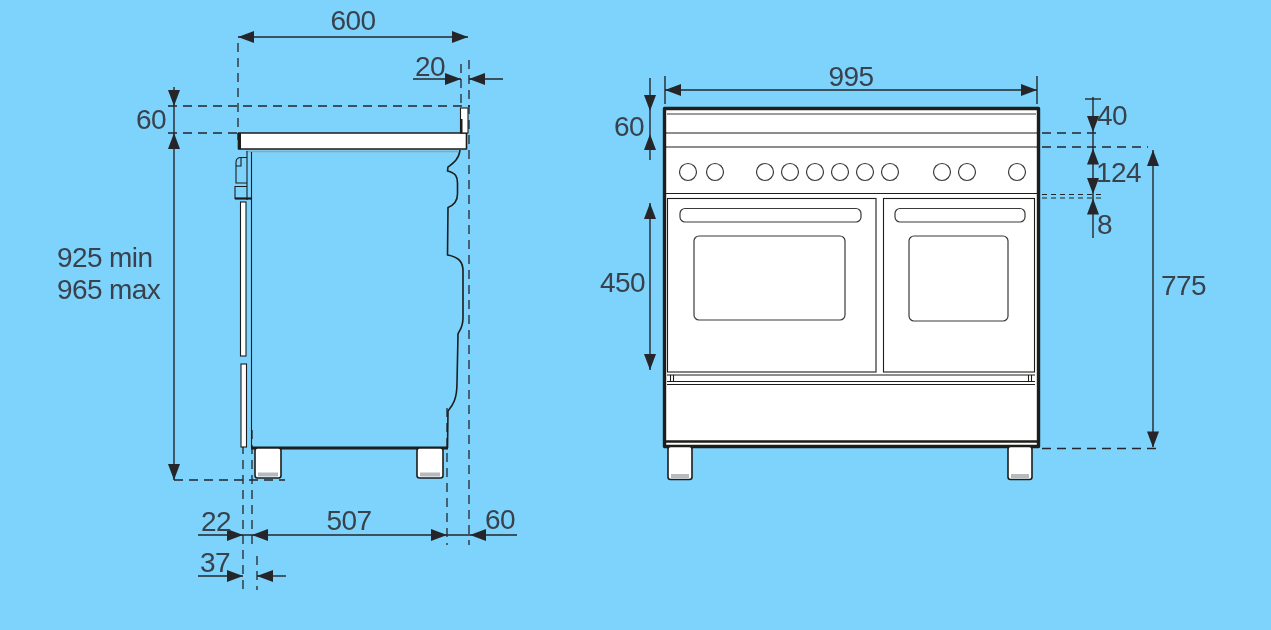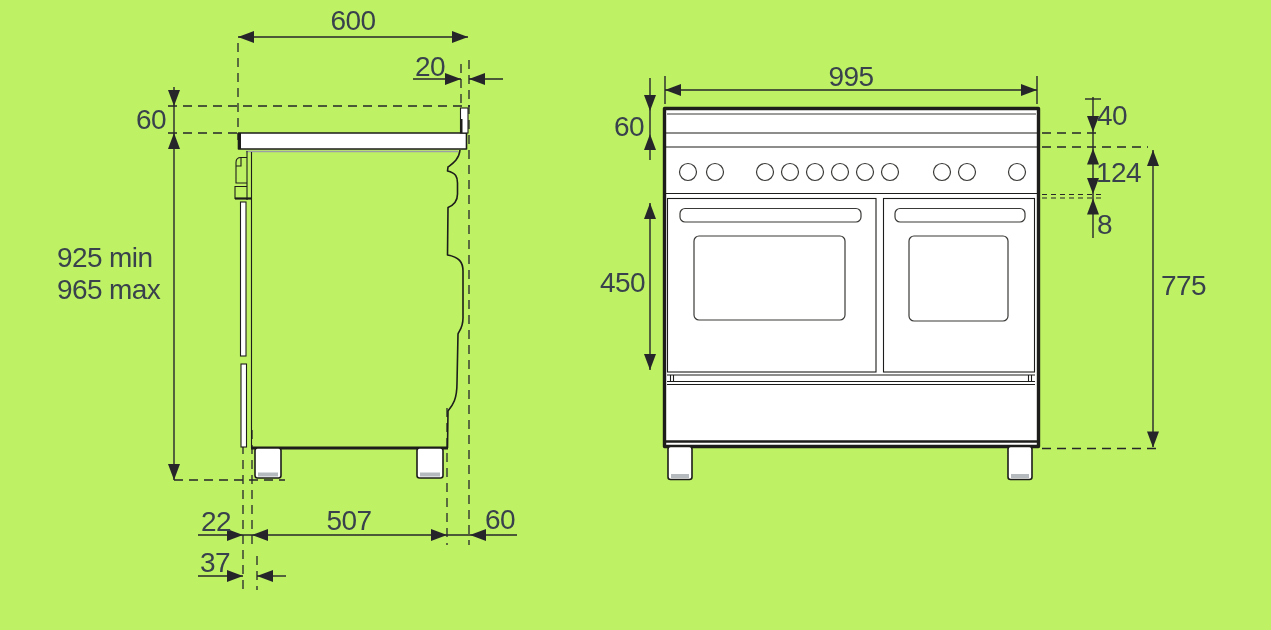--- a/index.html
+++ b/index.html
@@ -1,16 +1,16 @@
 <!DOCTYPE html>
 <html><head>
 <meta charset="utf-8">
 <style>
   html,body{margin:0;padding:0;background:#ffffff;}
-  .stage{position:relative;width:1271px;height:630px;background:#bef264;overflow:hidden;
+  .stage{position:relative;width:1271px;height:630px;background:#7dd3fc;overflow:hidden;
          font-family:"Liberation Sans",sans-serif;}
   svg{display:block;}
   .ln{stroke:#1d1d1b;fill:none;stroke-width:1.6;stroke-linejoin:round;stroke-linecap:butt;}
   .ln2{stroke:#1d1d1b;fill:none;stroke-width:1.1;}
   .lng{stroke:#9aa0a5;fill:none;stroke-width:1.4;}
   .shade{stroke:#b4babe;fill:none;stroke-width:4;}
   .thin{stroke:#3a3a38;fill:none;stroke-width:1.2;}
   .dim{stroke:#26262a;fill:none;stroke-width:1.4;}
   .dash{stroke:#26262a;fill:none;stroke-width:1.3;stroke-dasharray:9 6;}
   .dash2{stroke:#26262a;fill:none;stroke-width:1.2;stroke-dasharray:5 4;}

